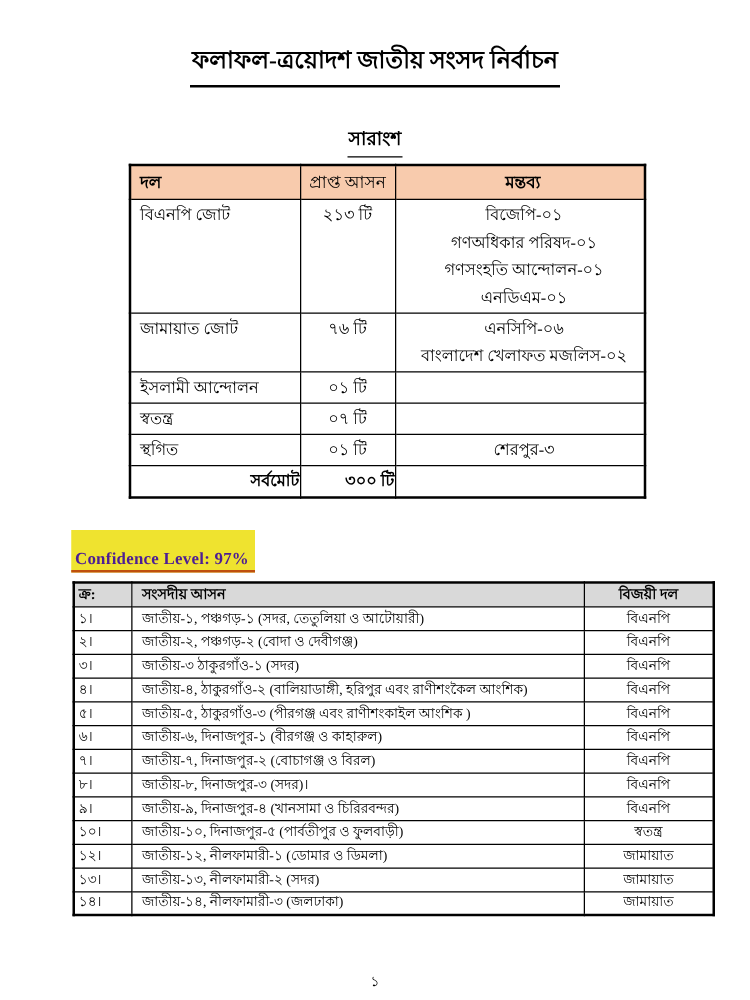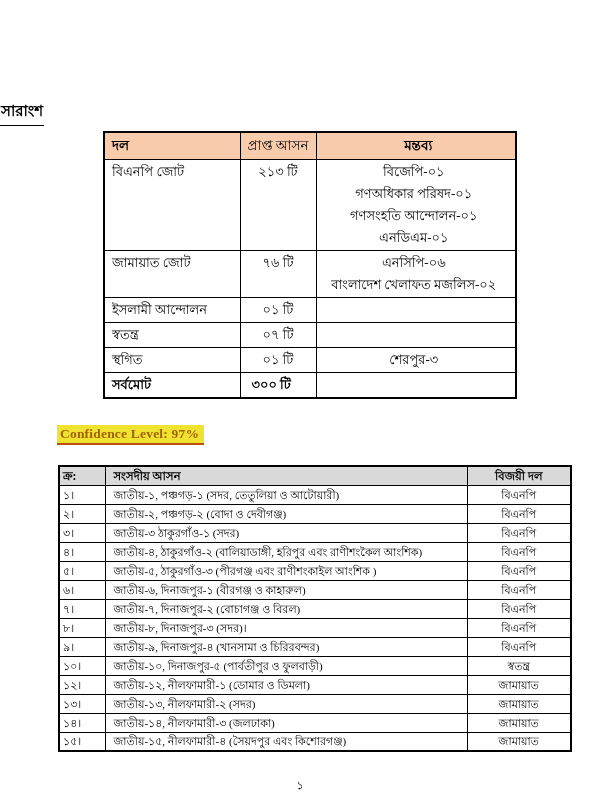--- a/index.html
+++ b/index.html
@@ -10,52 +10,52 @@
     color:#000;
   }
   .page { position:absolute; inset:0; background:#fff; }
 
   
   .title-wrap { position:absolute; top:33px; left:0; width:100%; text-align:center; }
   .title-wrap .title {
     display:inline-block; font-size:19px; font-weight:bold;
     border-bottom:2.5px solid #000; padding:0 2px 3px;
   }
-  .subtitle-wrap { position:absolute; top:99px; left:0; width:100%; }
+  .subtitle-wrap { position:absolute; top:99px; left:0; width:100%; text-align:center; }
   .subtitle-wrap .subtitle {
     display:inline-block; font-size:15px; font-weight:bold;
     border-bottom:1.8px solid #000; padding:0 1px 1px;
   }
 
   
   table { border-collapse:collapse; table-layout:fixed; }
   .summary-table {
     position:absolute; left:103px; top:131px; width:412px;
     border:2.5px solid #000;
   }
   .summary-table th, .summary-table td {
     border:1.6px solid #000; font-size:13px; line-height:22px;
-    vertical-align:top; padding:1px 11px; overflow:hidden; white-space:nowrap;
+    vertical-align:top; padding:1px 0; overflow:hidden; white-space:nowrap;
   }
   .summary-table th {
     background:var(--header-peach,#F8CBAD); font-size:13.5px; font-weight:bold;
     text-align:center; height:26px; vertical-align:middle; padding:2px;
   }
   .summary-table .c-party { width:136px; text-align:left; padding-left:7px; }
   .summary-table .c-seats { width:76px;  text-align:center; font-weight:normal; }
   .summary-table .c-comments { width:200px; text-align:center; padding-left:7px; }
   .summary-table tr.single td { height:23px; }
-  .summary-table tr.total td { font-weight:bold; text-align:left; height:23px;margin-left:32px; }
+  .summary-table tr.total td { font-weight:bold; text-align:right; height:23px;margin-left:32px; }
 
   
   .confidence { position:absolute; left:57px; top:424px; }
   .confidence .hl {
     display:inline-block; background:var(--highlight-yellow,#EFE32F);
-    color:#a16207; font-weight:bold; font-size:13.5px; letter-spacing:0.2px;
-    padding:1px 5px 1px 3px;
+    color:#4c1d95; font-weight:bold; font-size:13.5px; letter-spacing:0.2px;
+    padding:15px 5px 1px 3px;
     border-bottom:2.5px solid var(--highlight-underline,#BF4F0E);
     font-family:"Liberation Serif","DejaVu Serif",serif;
   }
 
   
   .results-table {
     position:absolute; left:58px; top:465px; width:512px;
     border:2.5px solid #000;
   }
   .results-table th, .results-table td {
@@ -74,20 +74,23 @@
   .page-number {
     position:absolute; top:777px; left:0; width:100%;
     text-align:center; font-size:11px;
   }
 </style>
 </head>
 <body>
 
 <div class="page">
 
+  <div class="title-wrap">
+    <span class="title">ফলাফল-ত্রয়োদশ জাতীয় সংসদ নির্বাচন</span>
+  </div>
 
   <div class="subtitle-wrap">
     <span class="subtitle">সারাংশ</span>
   </div>
 
   <table class="summary-table">
     <thead>
       <tr>
         <th class="c-party">দল</th>
         <th class="c-seats">প্রাপ্ত আসন</th>
@@ -207,23 +210,18 @@
       <tr>
         <td class="c-serial">১৩।</td>
         <td class="c-seat">জাতীয়-১৩, নীলফামারী-২ (সদর)</td>
         <td class="c-winner">জামায়াত</td>
       </tr>
       <tr>
         <td class="c-serial">১৪।</td>
         <td class="c-seat">জাতীয়-১৪, নীলফামারী-৩ (জলঢাকা)</td>
         <td class="c-winner">জামায়াত</td>
       </tr>
-      <tr>
-        <td class="c-serial">১৫।</td>
-        <td class="c-seat">জাতীয়-১৫, নীলফামারী-৪ (সৈয়দপুর এবং কিশোরগঞ্জ)</td>
-        <td class="c-winner">জামায়াত</td>
-      </tr>
     </tbody>
   </table>
 
   <div class="page-number">১</div>
 
 </div>
 
 </body></html>

